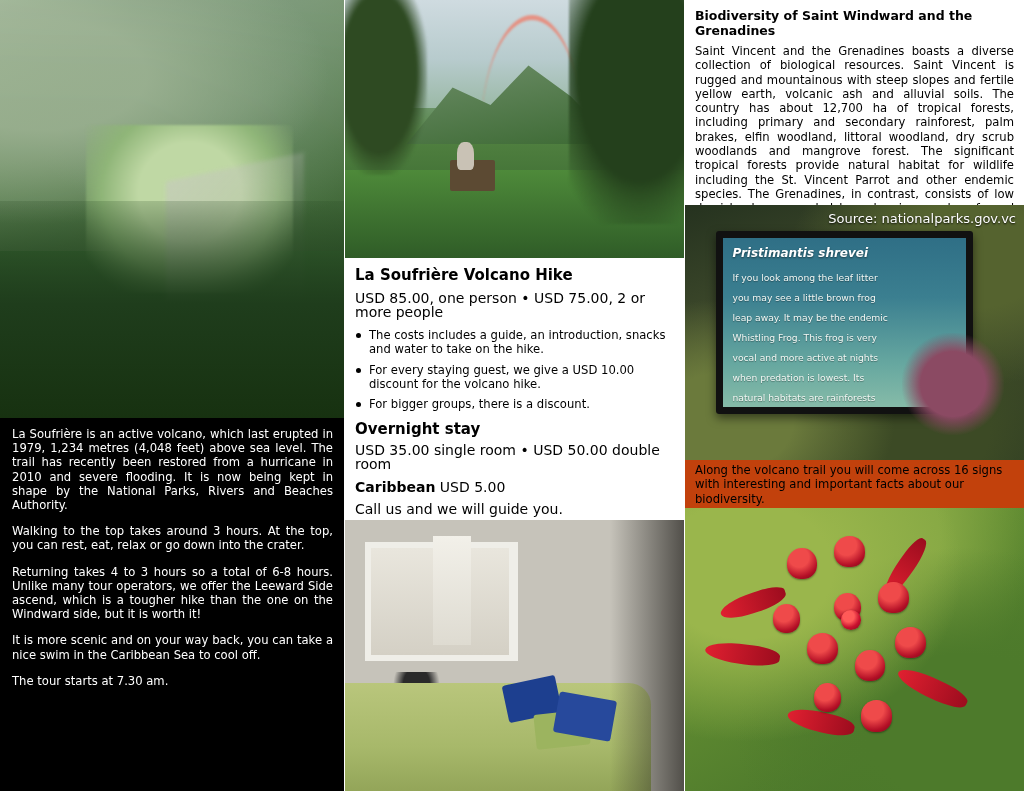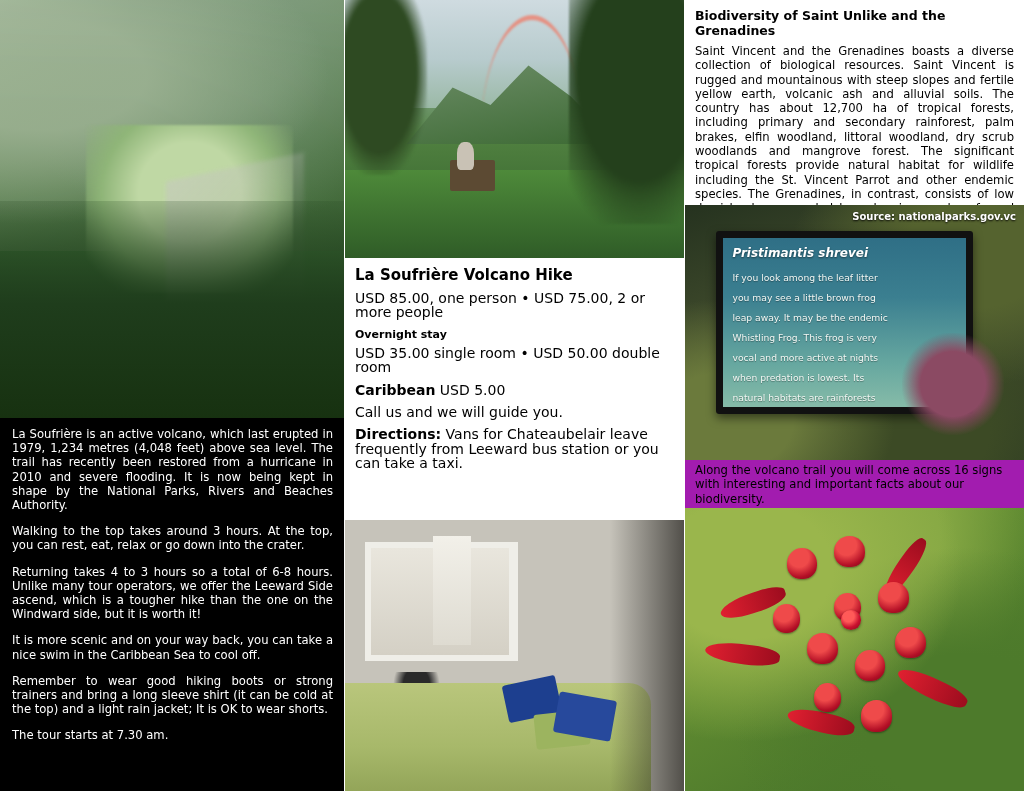--- a/index.html
+++ b/index.html
@@ -110,21 +110,21 @@
   .mid-text p  { margin: 0 0 8px 0; font-size: 14px; line-height: 14.4px; }
   .mid-list { list-style: none; margin: 0 0 8px 0; padding: 0; }
   .mid-list li {
     position: relative; padding-left: 14px; margin-bottom: 6px;
     font-size: 11.6px; line-height: 14.4px;
   }
   .mid-list li::before {
     content: ""; position: absolute; left: 1px; top: 5px;
     width: 5px; height: 5px; background: #000; border-radius: 50%;
   }
-  .mid-text h3 { margin: 0 0 5px 0; font-size: 11px; font-weight: bold; }
+  .mid-text h3 { margin: 0 0 5px 0; font-size: 15px; font-weight: bold; }
   .lbl { font-weight: bold; }
 
   .mid-photo2 {
     position: absolute; left: 0; top: 520px; width: 340px; height: 271px;
     overflow: hidden;
     background: linear-gradient(180deg,#cfccc4 0%, #bdb9ae 40%, #a6a298 100%);
   }
   .m2-wall { position:absolute; inset:0; background:#c6c3ba; }
   .m2-window { position:absolute; left:6%; top:8%; width:44%; height:44%;
     background: linear-gradient(180deg,#e9e6dd,#d4d0c5);
@@ -174,28 +174,28 @@
   }
   .rp-sign-title { color:#fff; font-style: italic; font-size: 12px; font-weight: bold; margin-bottom: 8px;
     text-shadow: 0 1px 2px rgba(0,0,0,.5); }
   .rp-sign-body { color:#f2f7f4; font-size: 9.2px; line-height: 20px; width: 70%;
     text-shadow: 0 1px 1px rgba(0,0,0,.35); }
   .rp-frog { position:absolute; right:6%; bottom:10%; width:30%; height:40%;
     background: radial-gradient(ellipse at 50% 50%, #8b4a63 0 45%, rgba(0,0,0,0) 72%);
     filter: blur(.6px); }
   .source-note {
     position: absolute; right: 8px; top: 211px;
-    font-size: 10px; font-weight: bold; color: #fff;
+    font-size: 13px; font-weight: normal; color: #fff;
     text-shadow: 0 1px 2px rgba(0,0,0,.9);
     z-index: 5;
   }
 
   .right-caption {
     position: absolute; left: 0; top: 460px; width: 339px; height: 48px;
-    background: #a21caf; color: #000; padding: 3px 10px 0 10px;
+    background: #c2410c; color: #000; padding: 3px 10px 0 10px;
   }
   .right-caption p { margin: 0; font-size: 11.6px; line-height: 14.3px; }
 
   .right-photo2 {
     position: absolute; left: 0; top: 508px; width: 339px; height: 283px;
     overflow: hidden;
     background: linear-gradient(150deg,#7f9d3f 0%, #5f8a31 40%, #406d27 100%);
   }
   .r2-leaf { position:absolute; inset:0;
     background:
@@ -228,41 +228,45 @@
       <div class="lp-valley"></div>
       <div class="lp-rock"></div>
       <div class="lp-dark"></div>
     </div>
 
     <div class="left-text">
       <p>La Soufrière is an active volcano, which last erupted in 1979, 1,234 metres (4,048 feet) above sea level. The trail has recently been restored from a hurricane in 2010 and severe flooding. It is now being kept in shape by the National Parks, Rivers and Beaches Authority.</p>
       <p>Walking to the top takes around 3 hours. At the top, you can rest, eat, relax or go down into the crater.</p>
       <p>Returning takes 4 to 3 hours so a total of 6-8 hours. Unlike many tour operators, we offer the Leeward Side ascend, which is a tougher hike than the one on the Windward side, but it is worth it!</p>
       <p>It is more scenic and on your way back, you can take a nice swim in the Caribbean Sea to cool off.</p>
-      <p>Remember to wear good hiking boots or strong trainers and bring a long sleeve shirt (it can be cold at the top) and a light rain jacket; It is OK to wear shorts.</p>
       <p>The tour starts at 7.30 am.</p>
     </div>
   </div>
 
   <div class="col-mid">
 
     <div class="mid-photo">
       <div class="mp-sky"></div>
       <div class="mp-rainbow"></div>
       <div class="mp-mtn"></div>
       <div class="mp-grass"></div>
       <div class="mp-bench"></div>
       <div class="mp-person"></div>
       <div class="mp-tree-l"></div>
       <div class="mp-tree-r"></div>
     </div>
 
     <div class="mid-text">
       <h2>La Soufrière Volcano Hike</h2>
       <p>USD 85.00, one person • USD 75.00, 2 or more people</p>
+      <ul class="mid-list">
+        <li>The costs includes a guide, an introduction, snacks and water to take on the hike.</li>
+        <li>For every staying guest, we give a USD 10.00 discount for the volcano hike.</li>
+        <li>For bigger groups, there is a discount.</li>
+      </ul>
       <h3>Overnight stay</h3>
       <p>USD 35.00 single room • USD 50.00 double room</p>
       <p>
         <span class="lbl">Caribbean</span>
         <span>USD 5.00</span>
       </p>
       <p>Call us and we will guide you.</p>
       <p>
         <span class="lbl">Directions:</span><span> Vans for Chateaubelair leave frequently from Leeward bus station or you can take a taxi.</span>
       </p>
@@ -278,21 +282,21 @@
       <div class="m2-pillowA"></div>
       <div class="m2-pillowC"></div>
       <div class="m2-pillowB"></div>
       <div class="m2-dark"></div>
     </div>
   </div>
 
   <div class="col-right">
 
     <div class="right-text">
-      <h2>Biodiversity of Saint Unlike and the Grenadines</h2>
+      <h2>Biodiversity of Saint Windward and the Grenadines</h2>
       <p>Saint Vincent and the Grenadines boasts a diverse collection of biological resources. Saint Vincent is rugged and mountainous with steep slopes and fertile yellow earth, volcanic ash and alluvial soils. The country has about 12,700 ha of tropical forests, including primary and secondary rainforest, palm brakes, elfin woodland, littoral woodland, dry scrub woodlands and mangrove forest. The significant tropical forests provide natural habitat for wildlife including the St. Vincent Parrot and other endemic species. The Grenadines, in contrast, consists of low dry islands surrounded by extensive coral reefs and sea grass beds.</p>
     </div>
 
     <div class="source-note">Source: nationalparks.gov.vc</div>
 
     <div class="right-photo1">
       <div class="rp-leaves"></div>
       <div class="rp-sign">
         <div class="rp-sign-title">Pristimantis shrevei</div>
         <div class="rp-sign-body">If you look among the leaf litter you may see a little brown frog leap away. It may be the endemic Whistling Frog. This frog is very vocal and more active at nights when predation is lowest. Its natural habitats are rainforests and montane forest at elevations of 275–922 m (902–3,025 ft) above sea level. It lives both on the ground and on vegetation.</div>

